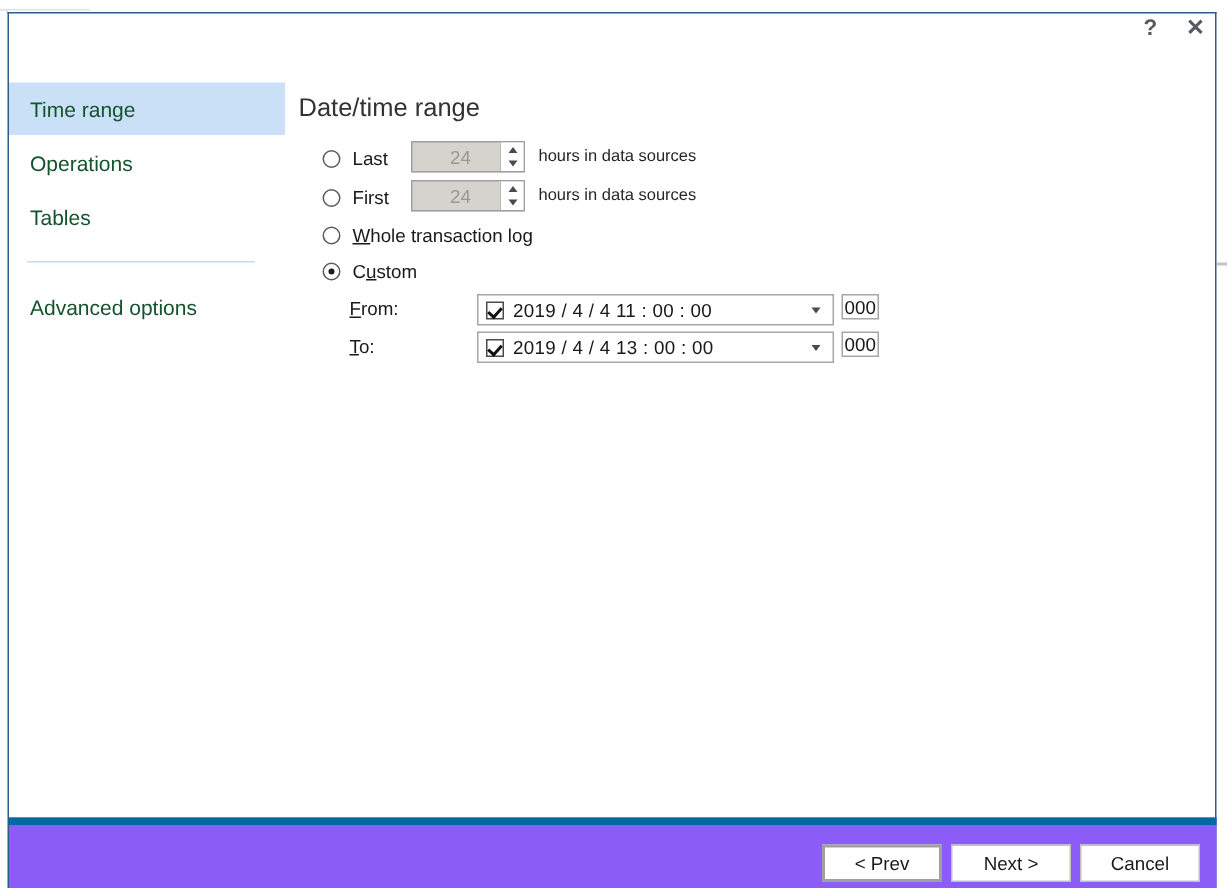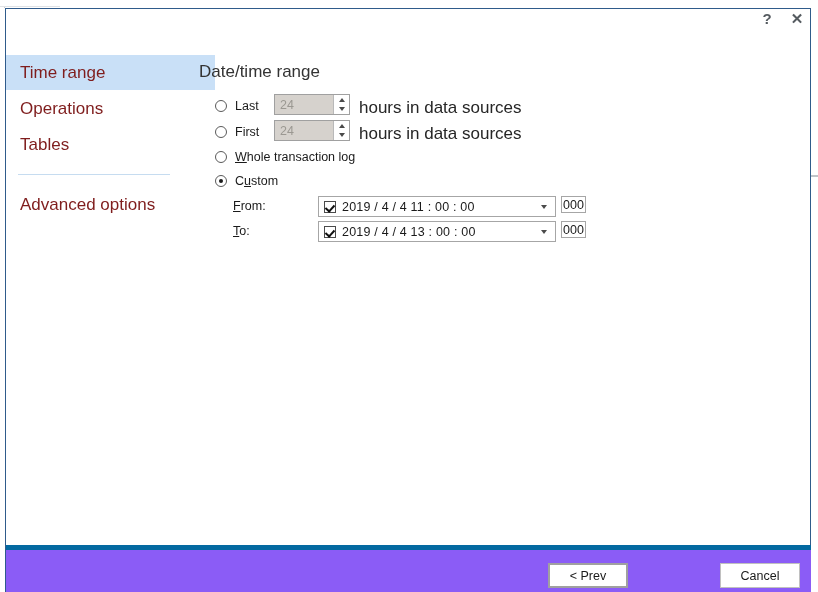--- a/index.html
+++ b/index.html
@@ -92,27 +92,27 @@
   
   .sidebar {
     position: absolute;
     left: 6px; top: 55px;
     width: 176px;
     height: 485px;
   }
   .side-item {
     position: absolute;
     left: 0px;
-    width: 209px;
+    width: 184px;
     height: 35px;
     display: flex;
     align-items: center;
     padding-left: 14px;
-    font-size: 17px;
-    color: #7f1d1d;
+    font-size: 14px;
+    color: #14532d;
     font-family: "Liberation Sans", sans-serif;
     white-space: nowrap;
     cursor: default;
   }
   .side-item.active {
     background: #c9e0f7;
   }
   .side-sep {
     position: absolute;
     left: 12px; top: 119px;
@@ -170,21 +170,21 @@
     width: 76px; height: 21px;
     border: 1px solid #a0a0a0;
     background: #d6d2cd;
     display: flex;
     align-items: stretch;
   }
   .spin .val {
     flex: 1;
     display: flex;
     align-items: center;
-    padding-left: 5px;
+    padding-left: 25px;
     font-size: 12.5px;
     color: #9b9892;
     font-family: "Liberation Sans", sans-serif;
   }
   .spin .arrows {
     width: 16px;
     background: #ffffff;
     border-left: 1px solid #b9b9b9;
     display: flex;
     flex-direction: column;
@@ -204,21 +204,21 @@
   }
   .tri-dn {
     width: 0; height: 0;
     border-left: 3.5px solid transparent;
     border-right: 3.5px solid transparent;
     border-top: 4px solid #4a4a4a;
   }
 
   .units {
     position: absolute;
-    font-size: 17px;
+    font-size: 11px;
     color: #262626;
     font-family: "Liberation Sans", sans-serif;
     white-space: nowrap;
   }
 
   
   .ft-label {
     position: absolute;
     font-size: 12.5px;
     color: #1a1a1a;
@@ -409,16 +409,17 @@
     <span class="chk checked"></span>
     <span class="dtval">2019 /  4 /  4    13 : 00 : 00</span>
     <span class="dd">
         <span class="tri-dn"></span>
       </span>
   </div>
   <div class="ms" style="left:561px; top:221px;">000</div>
 
   <div class="footer">
     <button class="btn default" style="left:542px;">&lt; Prev</button>
+    <button class="btn" style="left:628px;">Next &gt;</button>
     <button class="btn" style="left:714px;">Cancel</button>
   </div>
 
 </div>
 
 </body></html>

